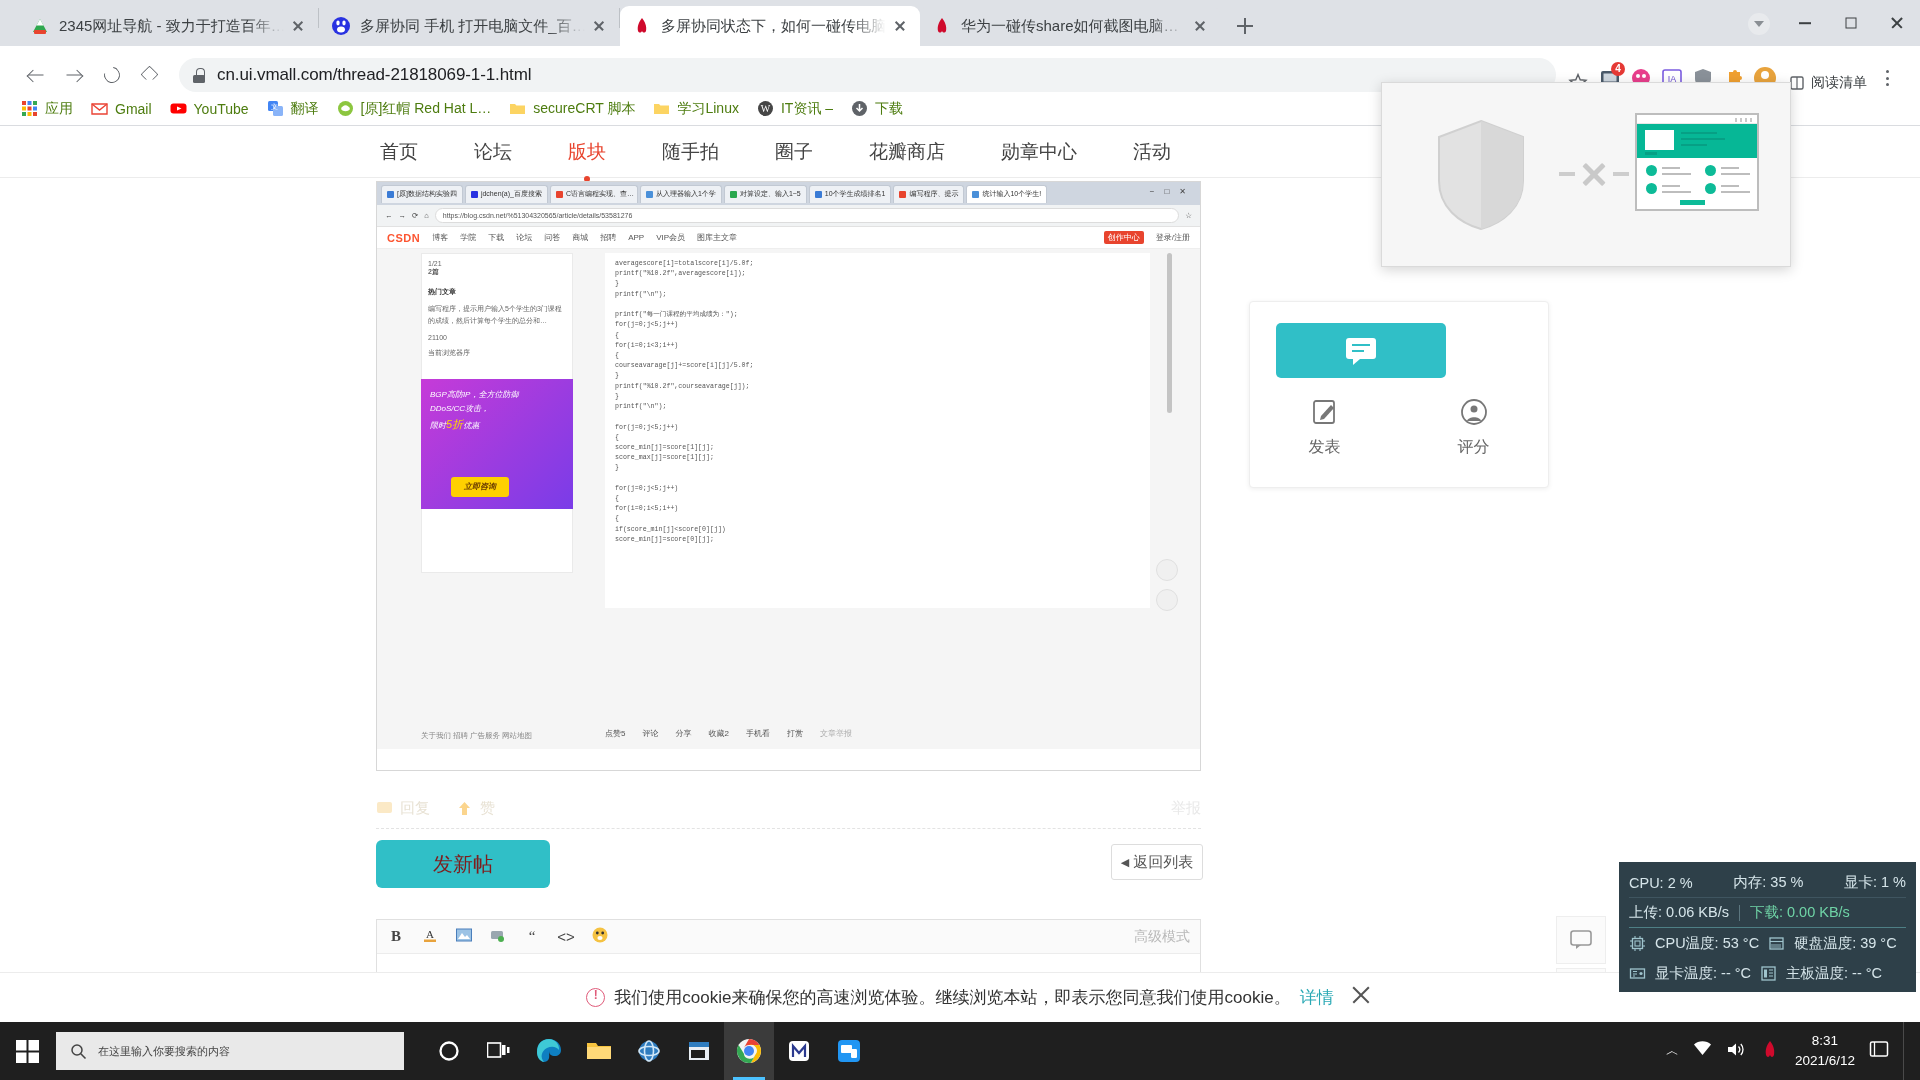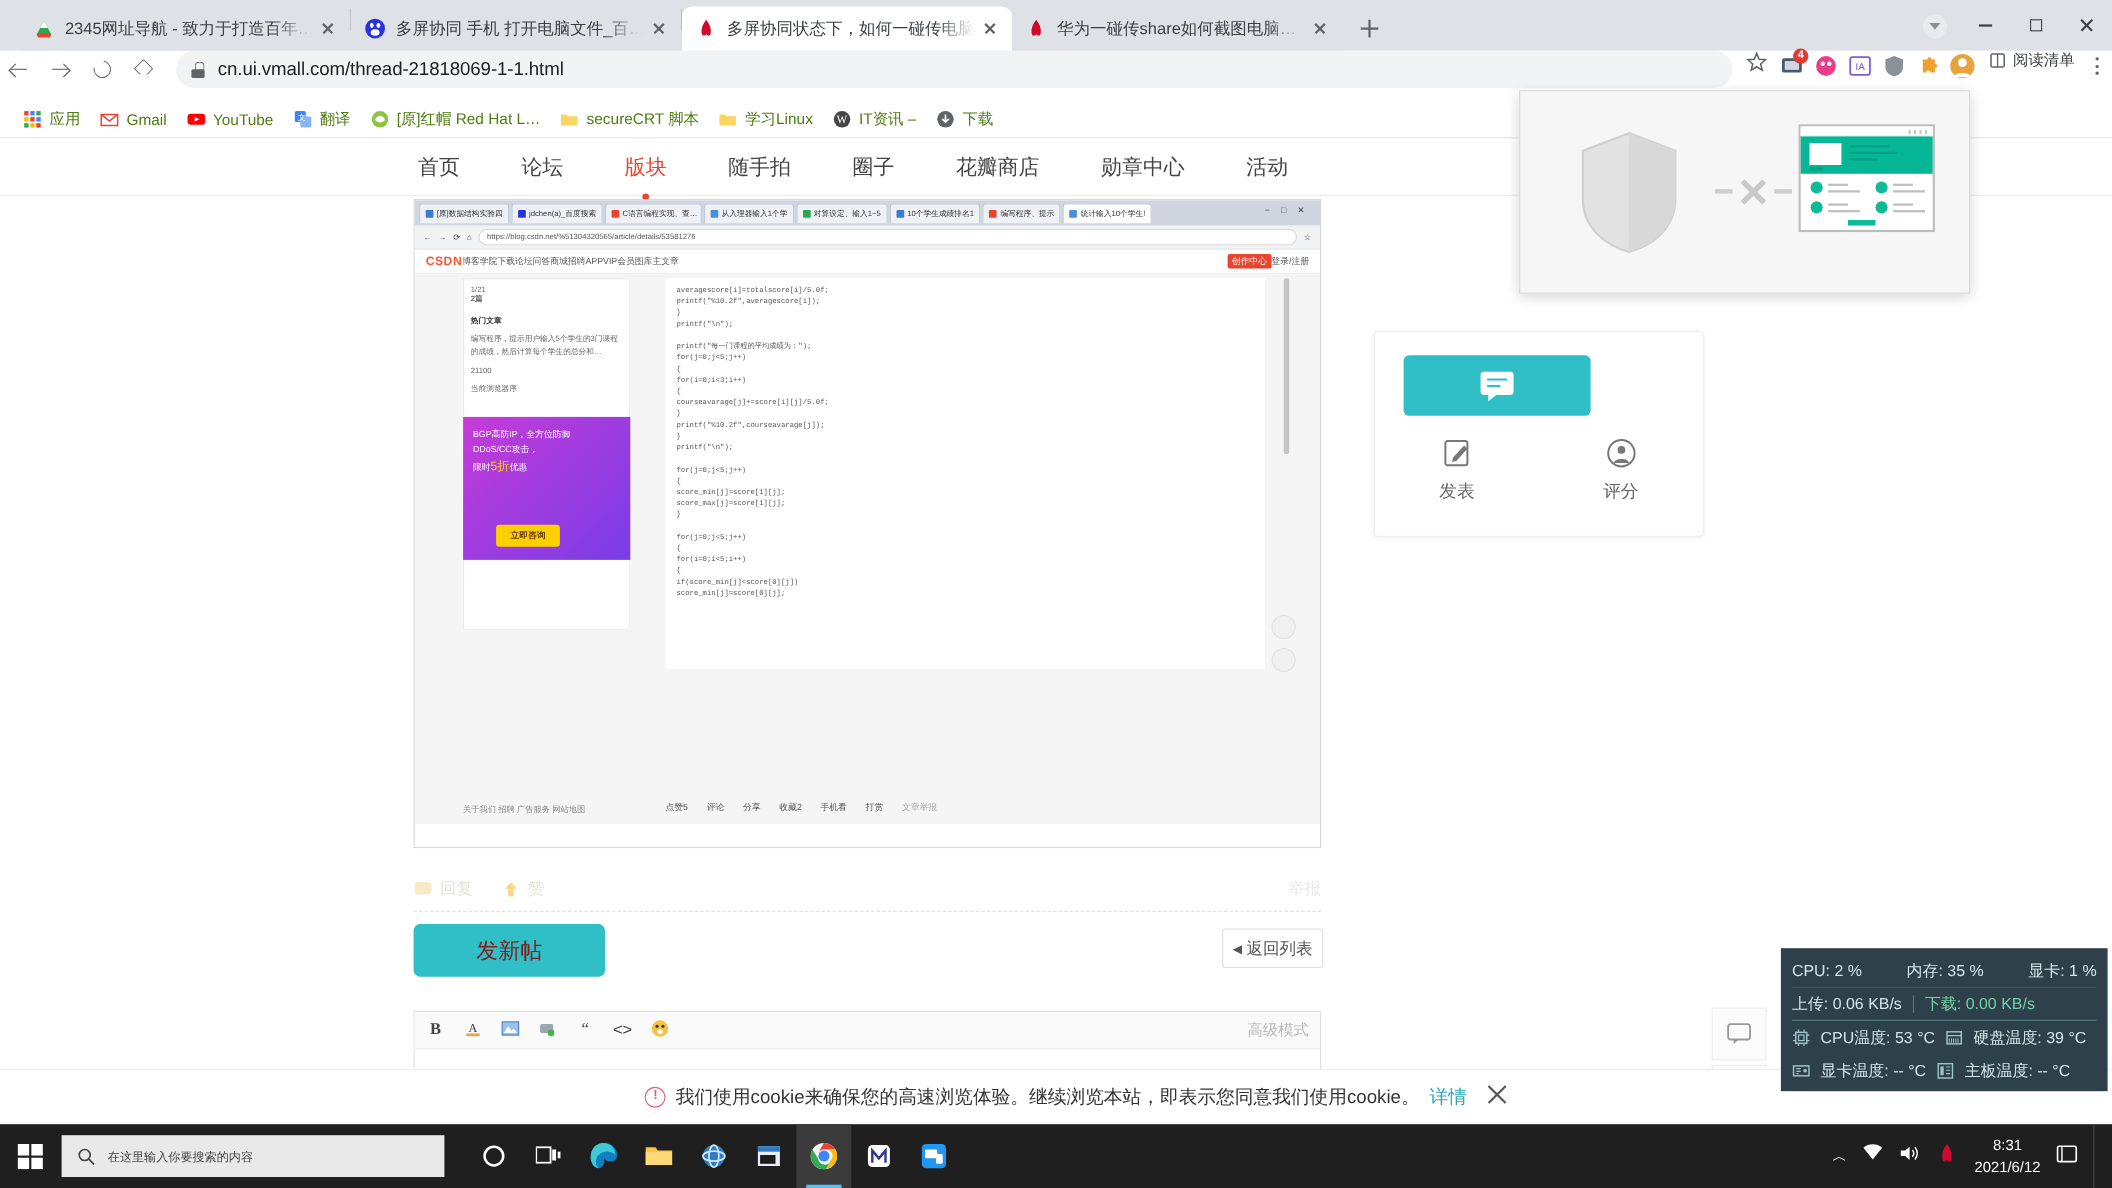--- a/index.html
+++ b/index.html
@@ -51,21 +51,21 @@
   .winbtn .g { position:absolute; left:50%; top:50%; transform:translate(-50%,-50%); }
   .wmin { width:12px; height:1.6px; background:#3c4043; }
   .wmax { width:11px; height:11px; border:1.6px solid #3c4043; }
   .wcl  { width:14px; height:14px; }
   .wcl::before, .wcl::after { content:''; position:absolute; left:0; top:6px; width:14px; height:1.6px; background:#3c4043; }
   .wcl::before { transform:rotate(45deg);} .wcl::after { transform:rotate(-45deg);}
   .ctlcap { position:absolute; right:150px; top:13px; width:22px;height:22px;border-radius:50%;background:#e8eaed; }
   .ctlcap::after{ content:''; position:absolute; left:6px; top:8px; border-left:5px solid transparent;border-right:5px solid transparent;border-top:6px solid #8a8f94;}
 
   
-  .omnirow { height:46px; background:#fff; display:flex; align-items:flex-start; padding:0 0; }
+  .omnirow { height:46px; background:#fff; display:flex; align-items:flex-end; padding:0 19px; }
   .navbtn { width:34px; height:34px; margin-right:4px; position:relative; border-radius:50%; }
   .arrow { position:absolute; left:50%; top:50%; transform:translate(-50%,-50%); width:17px; height:17px; }
   .arrow::before { content:''; position:absolute; left:1px; top:7.6px; width:15px; height:1.7px; background:#5f6368; }
   .arrow::after  { content:''; position:absolute; width:8px; height:8px; border-left:1.7px solid #5f6368; border-bottom:1.7px solid #5f6368; top:4.5px; left:1px; transform:rotate(45deg); }
   .arrow.fwd { transform:translate(-50%,-50%) scaleX(-1); }
   .reload { position:absolute; left:50%; top:50%; transform:translate(-50%,-50%); width:16px; height:16px;
             border:1.8px solid #5f6368; border-radius:50%; border-top-color:transparent; transform-origin:center;}
   .reload-wrap { transform:translate(-50%,-50%) rotate(-35deg); }
   .home { position:absolute; left:50%; top:50%; transform:translate(-50%,-50%); width:16px; height:14px; }
   .home::before { content:''; position:absolute; left:1px; top:0; width:11px; height:11px; border:1.7px solid #5f6368; transform:rotate(45deg); border-radius:2px; clip-path: polygon(0 0,100% 0,100% 55%,55% 100%, 0 100%);}
@@ -113,26 +113,26 @@
     background:#fff; border:1px solid #d7d7d7; overflow:hidden;
   }
   .pi-tabbar { height:23px; background:#cfd6e0; display:flex; align-items:center; font-size:7px; color:#333; padding-left:4px; position:relative;}
   .pi-tab { background:#eef1f5; border:1px solid #c2c9d3; border-bottom:none; height:18px; display:flex; align-items:center; gap:3px; padding:0 5px; margin-right:2px; border-radius:3px 3px 0 0; white-space:nowrap; overflow:hidden; max-width:88px;}
   .pi-tab.act { background:#fff; }
   .pi-fav { width:7px; height:7px; flex:0 0 7px; border-radius:1px; }
   .pi-win { position:absolute; right:4px; top:5px; font-size:8px; color:#444; letter-spacing:10px;}
   .pi-urlbar { height:22px; background:#f1f3f4; display:flex; align-items:center; gap:6px; padding:0 8px; font-size:7.5px; color:#444; border-bottom:1px solid #e2e2e2;}
   .pi-urlfield { flex:1 1 auto; background:#fff; border:1px solid #dcdcdc; border-radius:11px; height:15px; display:flex; align-items:center; padding:0 7px; font-size:7px; color:#555; overflow:hidden; }
   .pi-notice { height:19px; background:#fff; display:flex; align-items:center; font-size:7.5px; color:#444; padding:0 10px; border-bottom:1px solid #eee;}
-  .pi-csdn { height:22px; background:#fff; display:flex; align-items:center; padding:0 10px; font-size:8px; color:#555; border-bottom:1px solid #eee;}
+  .pi-csdn { height:22px; background:#fff; display:flex; align-items:center; gap:12px; padding:0 10px; font-size:8px; color:#555; border-bottom:1px solid #eee;}
   .pi-logo { color:#fc5531; font-weight:bold; font-size:11px; letter-spacing:0.5px;}
   .pi-body { position:relative; height:500px; background:#f5f5f5; }
   .pi-left { position:absolute; left:44px; top:4px; width:152px; background:#fff; height:320px; border:1px solid #eaeaea; font-size:7px; color:#666; padding:6px;}
   .pi-ad { position:absolute; left:44px; top:130px; width:152px; height:130px;
-    background:linear-gradient(135deg,#c63bd8 0%,#9b3ce0 55%,#7a3ce8 100%); color:#fff; padding:9px; font-size:8px; line-height:1.7;}
+    background:linear-gradient(135deg,#c63bd8 0%,#9b3ce0 55%,#7a3ce8 100%); color:#fff; padding:9px; font-size:8px; line-height:1.7;font-style:italic;}
   .pi-adbtn { position:absolute; left:30px; bottom:12px; background:#ffd000; color:#6a3b00; font-size:8px; padding:3px 13px; border-radius:3px; font-weight:bold;}
   .pi-code { position:absolute; left:228px; top:4px; right:50px; height:355px; background:#fff; font-size:6.6px; color:#555; line-height:1.55; padding:6px 10px; font-family:"Liberation Mono","DejaVu Sans Mono",monospace; white-space:pre; overflow:hidden;}
   .pi-scroll { position:absolute; right:28px; top:4px; width:5px; height:160px; background:#c4c4c4; border-radius:3px;}
   .pi-actions { position:absolute; left:228px; bottom:10px; display:flex; gap:17px; font-size:8px; color:#555; align-items:center;}
   .pi-footer { position:absolute; left:44px; bottom:8px; font-size:7.5px; color:#888; display:flex; gap:2px;}
   .pi-circbtn { position:absolute; right:22px; width:22px; height:22px; border-radius:50%; background:#f0f0f0; border:1px solid #e0e0e0;}
 
   
   .replybar { position:absolute; left:376px; top:663px; width:825px; height:40px; display:flex; align-items:center; border-bottom:1px dashed #e3e3e3; font-size:15px; color:#e8e2d4;}
   .rb-item { display:flex; align-items:center; gap:7px; margin-right:26px; }

